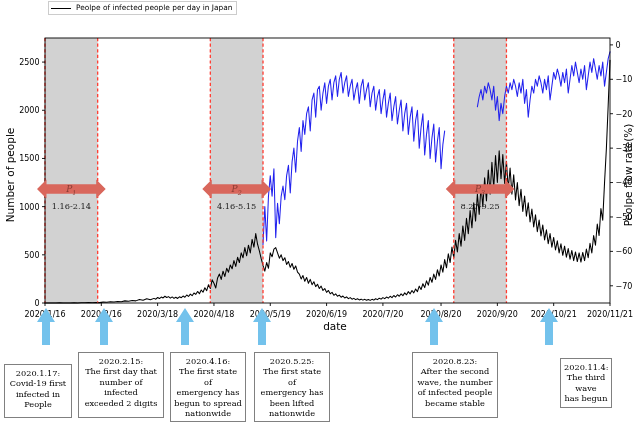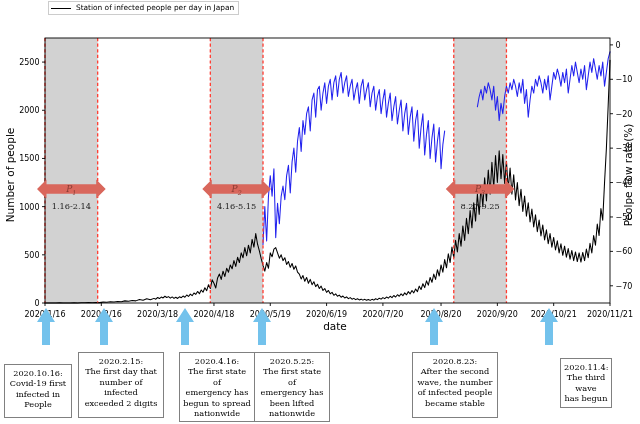--- a/index.html
+++ b/index.html
@@ -36,21 +36,21 @@
   }
 </style>
 </head>
 <body>
 
 <div id="root">
 
   <div class="legend-box" id="legend-1" style="left:48px;top:1px;">
     <div class="legend-row">
       <span class="legend-swatch" style="border-top-color:#000000;"></span>
-      <span class="legend-label">Station of infected people per day in Japan</span>
+      <span class="legend-label">Peolpe of infected people per day in Japan</span>
     </div>
   </div>
 
 
   <svg id="chart-svg" width="640" height="424">
     <g id="bands-layer">
         <g>
           <rect x="45" y="38" width="52.68488745980707" height="265" fill="#d0d0d0" fill-opacity="0.95"></rect>
         </g>
         <g>
@@ -166,32 +166,32 @@
         </g>
       </g>
 
     <text id="ylabel-text" class="axis-title" transform="translate(14,175) rotate(-90)" text-anchor="middle">Number of people</text>
     <text id="y2label-text" class="axis-title" transform="translate(632,175) rotate(-90)" text-anchor="middle">Peolpe flow rate(%)</text>
     <text id="xlabel-text" class="axis-title" x="335" y="330" text-anchor="middle">date</text>
   </svg>
 
   <div id="callouts-host">
       <div class="callout" style="left: 4px; top: 364px; width: 68px; min-height: 54px;">
-        <div>2020.10.16:</div>
+        <div>2020.1.17:</div>
         <div>Covid-19 first</div>
         <div>infected in</div>
         <div>People</div>
       </div>
       <div class="callout" style="left: 78px; top: 352px; width: 86px; min-height: 66px;">
         <div>2020.2.15:</div>
         <div>The first day that</div>
         <div>number of infected</div>
         <div>exceeded 2 digits</div>
       </div>
-      <div class="callout" style="left: 170px; top: 352px; width: 76px; min-height: 62px; margin-left: 9px;">
+      <div class="callout" style="left: 170px; top: 352px; width: 76px; min-height: 62px;">
         <div>2020.4.16:</div>
         <div>The first state of</div>
         <div>emergency has</div>
         <div>begun to spread</div>
         <div>nationwide</div>
       </div>
       <div class="callout" style="left: 254px; top: 352px; width: 76px; min-height: 62px;">
         <div>2020.5.25:</div>
         <div>The first state of</div>
         <div>emergency has</div>

